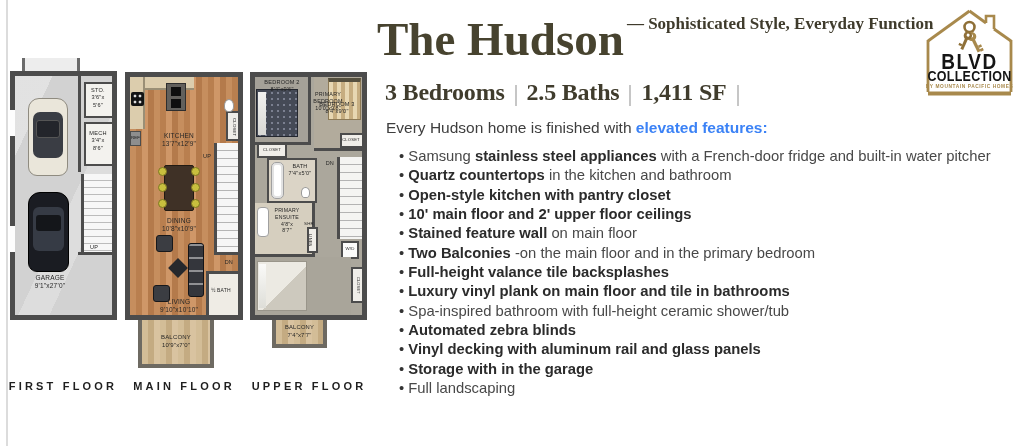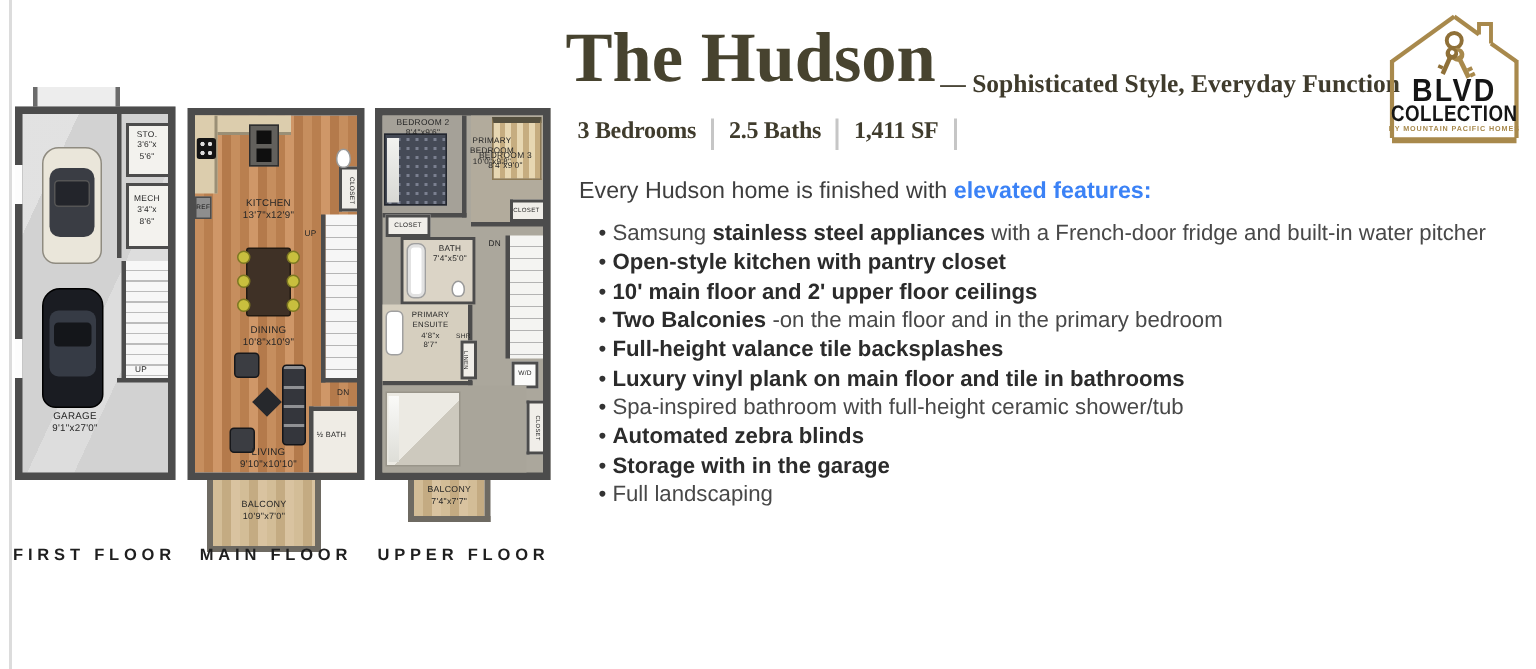--- a/index.html
+++ b/index.html
@@ -8,21 +8,21 @@
     position: relative; width: 1024px; height: 446px; background:#ffffff;
     overflow: hidden; font-family: "Liberation Sans", sans-serif;
   }
   .edge-left { position:absolute; left:6px; top:0; width:2px; height:446px; background:#dcdcdc; }
 
   
   .plan { position:absolute; }
   .label { position:absolute; font-size:6.5px; line-height:1.3; color:#262626;
            text-align:center; white-space:pre-line; letter-spacing:.2px; z-index:5; }
   .vlabel { writing-mode: vertical-rl; white-space:nowrap; }
-  .caption { position:absolute; top:364px; font-size:11px; letter-spacing:3.2px;
+  .caption { position:absolute; top:380px; font-size:11px; letter-spacing:3.2px;
              color:#1f1f1f; font-weight:bold; text-align:center; }
 
   
   #plan-first { left:10px; top:58px; width:107px; height:262px; }
   .driveway { position:absolute; left:12px; top:0; width:58px; height:15px;
               background:#ededed; border-left:3px solid #6b6b6b; border-right:3px solid #6b6b6b; }
   .ff-outline { position:absolute; left:0; top:13px; width:107px; height:249px;
                 background:#d2d2d2;
                 background-image:linear-gradient(115deg, rgba(255,255,255,.35) 0 18%, transparent 18% 55%, rgba(255,255,255,.25) 55% 70%, transparent 70%);
                 border:5px solid #4c4c4c; }
@@ -163,27 +163,27 @@
   .lab-primary { left:52px; top:14px; width:42px; font-size:5.4px; }
   .uf-closet-primary { position:absolute; right:0; top:190px; width:11px; height:36px;
       background:#f0eee9; border:2px solid #4c4c4c; border-right:none; }
   .lab-closet-primary { right:1px; top:192px; height:32px; font-size:3.9px; }
   .uf-balcony { position:absolute; left:22px; top:248px; width:55px; height:28px;
       background:repeating-linear-gradient(90deg,#d3bd97 0 6px,#c4ab82 6px 12px,#d9c3a0 12px 18px);
       border:4px solid #6e6a62; border-top:none; }
   .lab-uf-balcony { left:22px; top:252px; width:55px; font-size:5.8px; }
 
   
-  .header { position:absolute; left:377px; top:14px; display:flex; align-items:flex-end; white-space:nowrap; }
+  .header { position:absolute; left:377px; top:14px; display:flex; align-items:flex-start; white-space:nowrap; }
   .title { font-family:"Liberation Serif", serif; font-weight:bold; font-size:47px;
            color:#47432f; line-height:1.1; }
   .tagline { font-family:"Liberation Serif", serif; font-weight:bold; font-size:17px;
            color:#3f3b2c; margin-left:3px; }
-  .specs { position:absolute; left:385px; top:79px; display:flex; align-items:flex-start;
-           font-family:"Liberation Serif", serif; font-weight:bold; font-size:16px;
+  .specs { position:absolute; left:385px; top:79px; display:flex; align-items:flex-end;
+           font-family:"Liberation Serif", serif; font-weight:bold; font-size:24px;
            letter-spacing:-.2px; color:#403c2d; white-space:nowrap; }
   .spec-sep { width:2px; height:21px; background:#c6c6c6; margin:0 10px; }
   .intro { position:absolute; left:386px; top:119px; font-size:15.5px; color:#3e3e3e; }
   .intro b { color:#3b82f6; }
   .features { position:absolute; left:399px; top:147px; width:612px; list-style:none; }
   .features li { font-size:14.8px; line-height:19.35px; color:#484848; }
   .features li::before { content:"•  "; color:#333; }
   .features .b { font-weight:bold; color:#2b2b2b; }
 
   
@@ -342,27 +342,30 @@
       <span class="spec">2.5 Baths</span>
       <span class="spec-sep"></span>
       <span class="spec">1,411 SF</span>
       <span class="spec-sep"></span>
     </div>
 
   <p class="intro"><span>Every Hudson home is finished with </span><b>elevated features:</b></p>
 
   <ul class="features">
       <li><span>Samsung </span><span class="b">stainless steel appliances</span><span> with a French-door fridge and built-in water pitcher</span></li>
+      <li><span class="b">Quartz countertops</span><span> in the kitchen and bathroom</span></li>
       <li><span class="b">Open-style kitchen with pantry closet</span></li>
       <li><span class="b">10' main floor and 2' upper floor ceilings</span></li>
+      <li><span class="b">Stained feature wall</span><span> on main floor</span></li>
       <li><span class="b">Two Balconies</span><span> -on the main floor and in the primary bedroom</span></li>
       <li><span class="b">Full-height valance tile backsplashes</span></li>
       <li><span class="b">Luxury vinyl plank on main floor and tile in bathrooms</span></li>
       <li><span>Spa-inspired bathroom with full-height ceramic shower/tub</span></li>
       <li><span class="b">Automated zebra blinds</span></li>
+      <li><span class="b">Vinyl decking with aluminum rail and glass panels</span></li>
       <li><span class="b">Storage with in the garage</span></li>
       <li><span>Full landscaping</span></li>
     </ul>
 
   <div class="logo">
     <svg width="101" height="100" viewBox="0 0 101 100">
       <path d="M50.5 5 L9 35" fill="none" stroke="#a8894c" stroke-width="2.8"></path>
       <path d="M50.5 5 L67 17" fill="none" stroke="#a8894c" stroke-width="2.8"></path>
       <path d="M67 17 L67 10 L75 10 L75 23" fill="none" stroke="#a8894c" stroke-width="2.6"></path>
       <path d="M75 23 L92 35" fill="none" stroke="#a8894c" stroke-width="2.8"></path>

